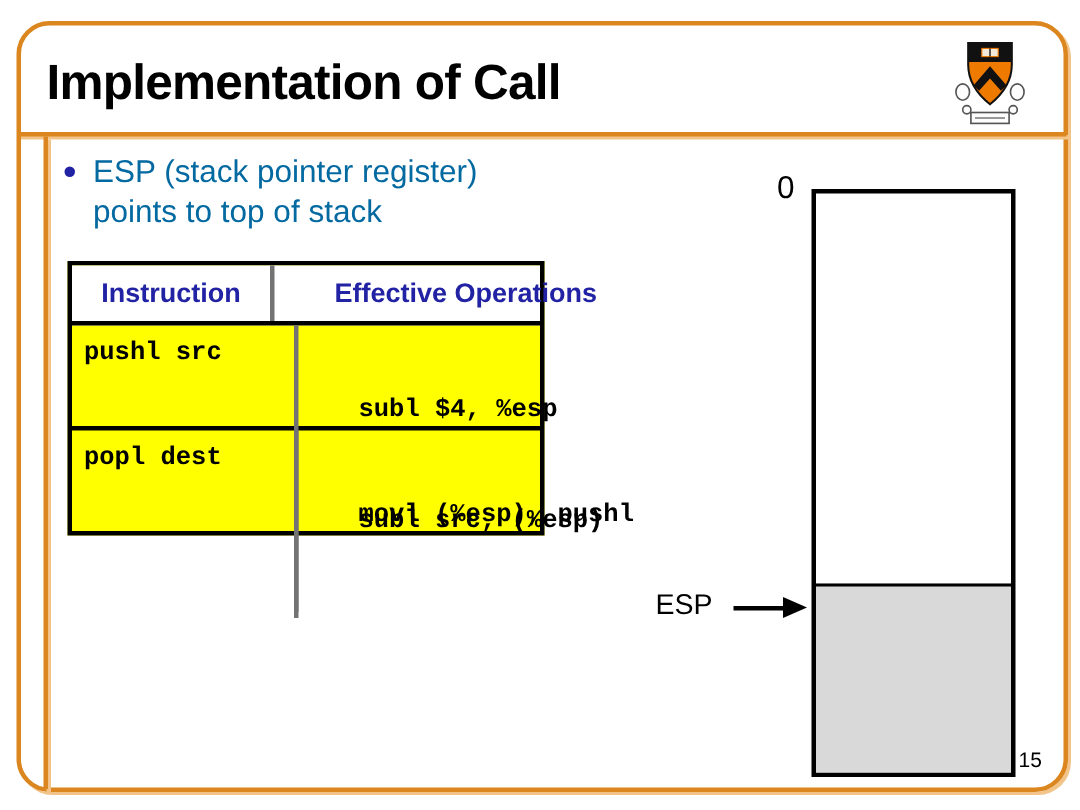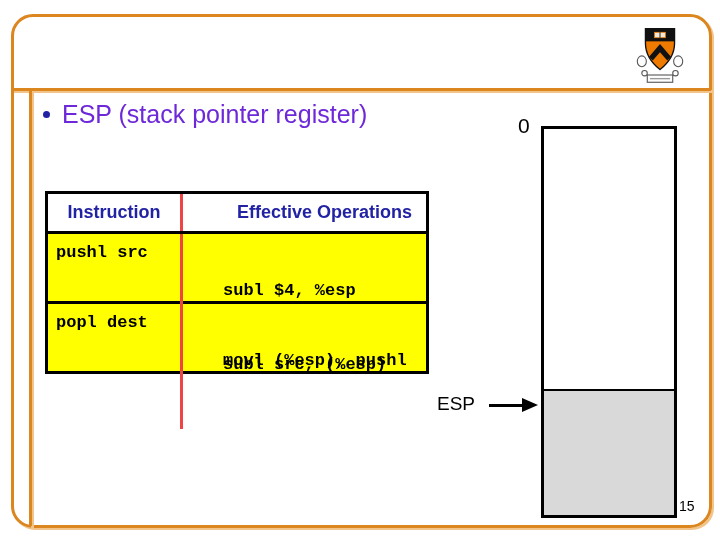--- a/index.html
+++ b/index.html
@@ -27,41 +27,41 @@
     letter-spacing:-0.5px;white-space:nowrap;
   }
   
   .logo{position:absolute;left:636px;top:25px;width:48px;height:60px;}
   
   .bullet-item{position:absolute;left:43px;top:101px;display:flex;align-items:flex-start;}
   .bullet-marker{
     width:7px;height:7px;border-radius:50%;background:#2222A4;
     margin:10px 12px 0 0;flex:0 0 auto;
   }
-  .bullet-text{font-size:25px;line-height:27px;color:#6d28d9;white-space:nowrap;}
+  .bullet-text{font-size:21px;line-height:27px;color:#0369a1;white-space:nowrap;}
   
   .instruction-table{
-    position:absolute;left:45px;top:191px;width:384px;box-sizing:border-box;
+    position:absolute;left:45px;top:174px;width:318px;box-sizing:border-box;
     border:3px solid #000;background:#FFFF00;
   }
   .tbl-row{display:grid;grid-template-columns:132px 1fr;}
-  .tbl-row .cell + .cell{border-left:3px solid #ef4444;padding-left:40px;}
+  .tbl-row .cell + .cell{border-left:3px solid #737373;padding-left:40px;}
   .header-row{background:#ffffff;border-bottom:3px solid #000;height:37px;}
   .header-cell{
     display:flex;align-items:center;justify-content:center;
     color:#2222A4;font-weight:bold;font-size:18px;white-space:nowrap;
   }
   .body-row{height:67px;}
   .body-row + .body-row{border-top:3px solid #000;}
   .code{
     font-family:"Liberation Mono","DejaVu Sans Mono",monospace;
     font-weight:bold;font-size:17px;white-space:pre;
   }
   .inst-cell{padding:9px 16px 0 8px;}
-  .ops-cell{padding:9px 0 0 8px;}
+  .ops-cell{padding:9px 0 0 8px;margin-left:16px;}
   .ops-cell .op-line{margin-bottom:17px;}
   
   .stack-zero{position:absolute;left:518px;top:114px;font-size:21px;}
   .stack-box{
     position:absolute;left:541px;top:126px;width:136px;height:392px;
     box-sizing:border-box;border:3px solid #000;background:#fff;
   }
   .stack-used{
     position:absolute;left:0;right:0;bottom:0;height:126px;
     box-sizing:border-box;background:#D9D9D9;border-top:2px solid #000;
@@ -77,20 +77,21 @@
 </style>
 </head>
 <body>
 
 <div class="slide">
 
   <div class="frame"></div>
   <div class="title-divider"></div>
   <div class="left-inner-line"></div>
 
+  <div class="page-title">Implementation of Call</div>
 
   <svg class="logo" viewBox="0 0 52 66">
 
     <g fill="#fdfdfd" stroke="#555" stroke-width="1.2">
       <ellipse cx="6" cy="40" rx="5" ry="6"></ellipse>
       <ellipse cx="46" cy="40" rx="5" ry="6"></ellipse>
       <circle cx="9" cy="53" r="3"></circle>
       <circle cx="43" cy="53" r="3"></circle>
     </g>
 
@@ -104,20 +105,21 @@
     <rect x="20" y="8" width="12" height="6" fill="#f3e9d8" stroke="#EE7A00" stroke-width="0.8"></rect>
     <line x1="26" y1="8" x2="26" y2="14" stroke="#111" stroke-width="1"></line>
 
     <path d="M26 21 L38 35 L34 39 L26 30 L18 39 L14 35 Z" fill="#111"></path>
   </svg>
 
   <div class="bullet-item">
     <div class="bullet-marker"></div>
     <div class="bullet-text">
       <div>ESP (stack pointer register)</div>
+      <div>points to top of stack</div>
     </div>
   </div>
 
   <div class="instruction-table">
     <div class="tbl-row header-row">
       <div class="cell header-cell">Instruction</div>
       <div class="cell header-cell">Effective Operations</div>
     </div>
     <div class="tbl-row body-row">
       <div class="cell inst-cell code">pushl src</div>

